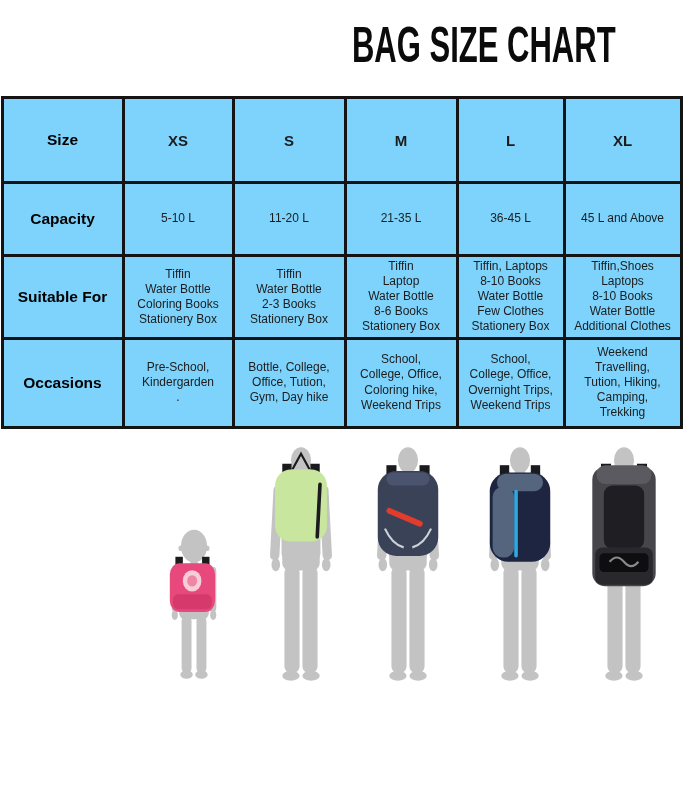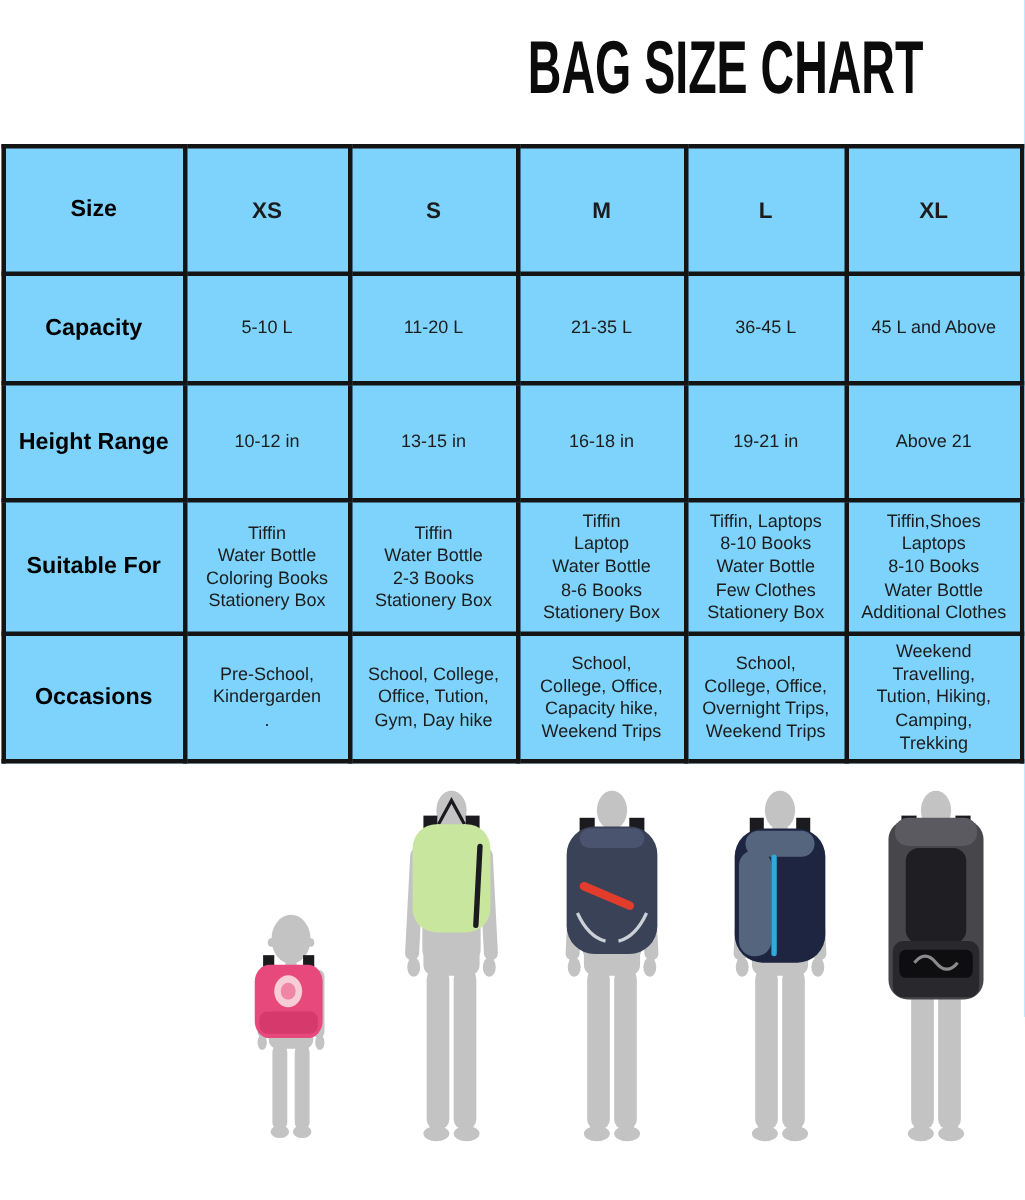--- a/index.html
+++ b/index.html
@@ -69,38 +69,20 @@
           <div>21-35 L</div>
         </td>
         <td>
           <div>36-45 L</div>
         </td>
         <td>
           <div>45 L and Above</div>
         </td>
       </tr>
       <tr>
-        <th class="label">Height Range</th>
-        <td>
-          <div>10-12 in</div>
-        </td>
-        <td>
-          <div>13-15 in</div>
-        </td>
-        <td>
-          <div>16-18 in</div>
-        </td>
-        <td>
-          <div>19-21 in</div>
-        </td>
-        <td>
-          <div>Above 21</div>
-        </td>
-      </tr>
-      <tr>
         <th class="label">Suitable For</th>
         <td>
           <div>Tiffin</div>
           <div>Water Bottle</div>
           <div>Coloring Books</div>
           <div>Stationery Box</div>
         </td>
         <td>
           <div>Tiffin</div>
           <div>Water Bottle</div>
@@ -130,28 +112,28 @@
         </td>
       </tr>
       <tr>
         <th class="label">Occasions</th>
         <td>
           <div>Pre-School,</div>
           <div>Kindergarden</div>
           <div>.</div>
         </td>
         <td>
-          <div>School, College,</div>
+          <div>Bottle, College,</div>
           <div>Office, Tution,</div>
           <div>Gym, Day hike</div>
         </td>
         <td>
           <div>School,</div>
           <div>College, Office,</div>
-          <div>Capacity hike,</div>
+          <div>Coloring hike,</div>
           <div>Weekend Trips</div>
         </td>
         <td>
           <div>School,</div>
           <div>College, Office,</div>
           <div>Overnight Trips,</div>
           <div>Weekend Trips</div>
         </td>
         <td>
           <div>Weekend</div>

